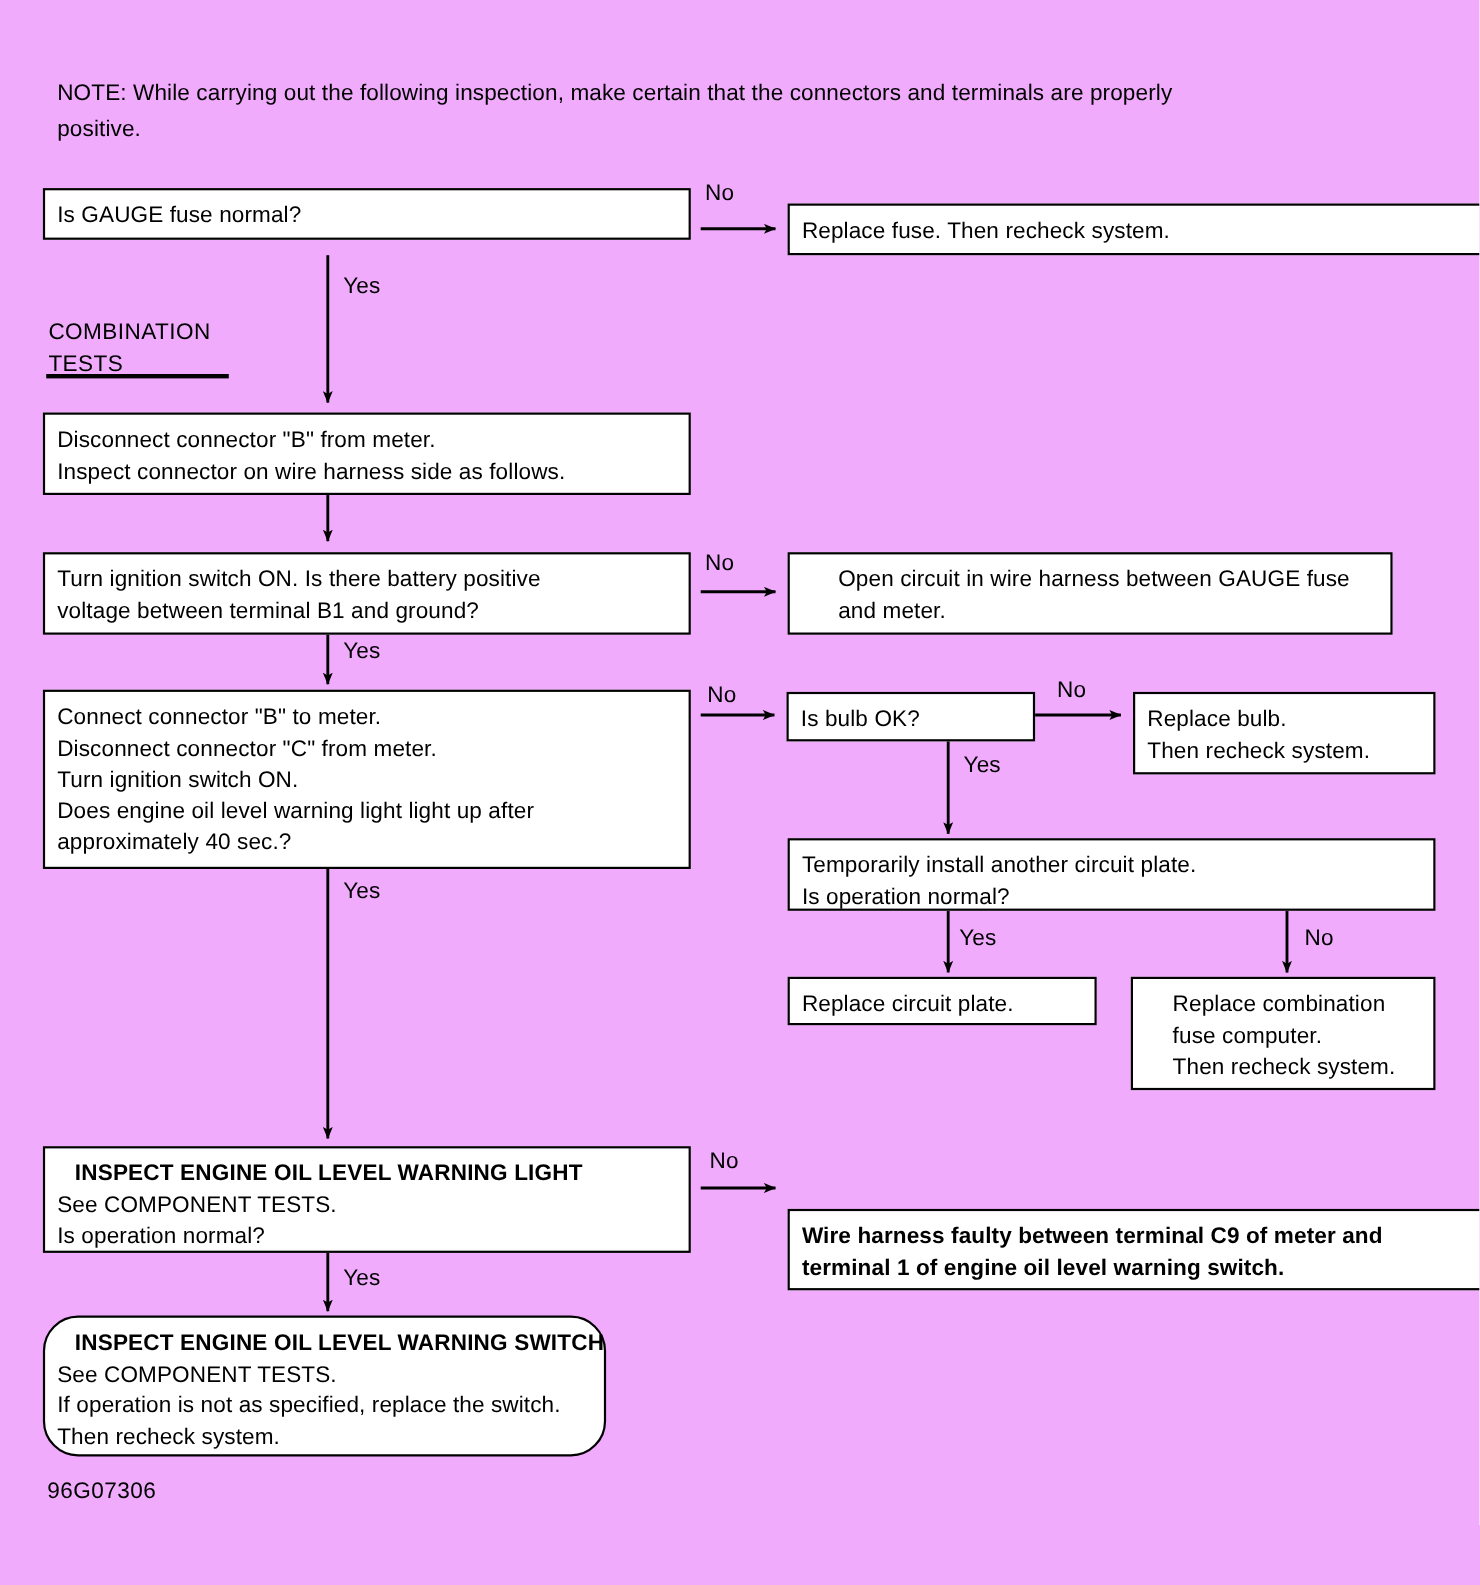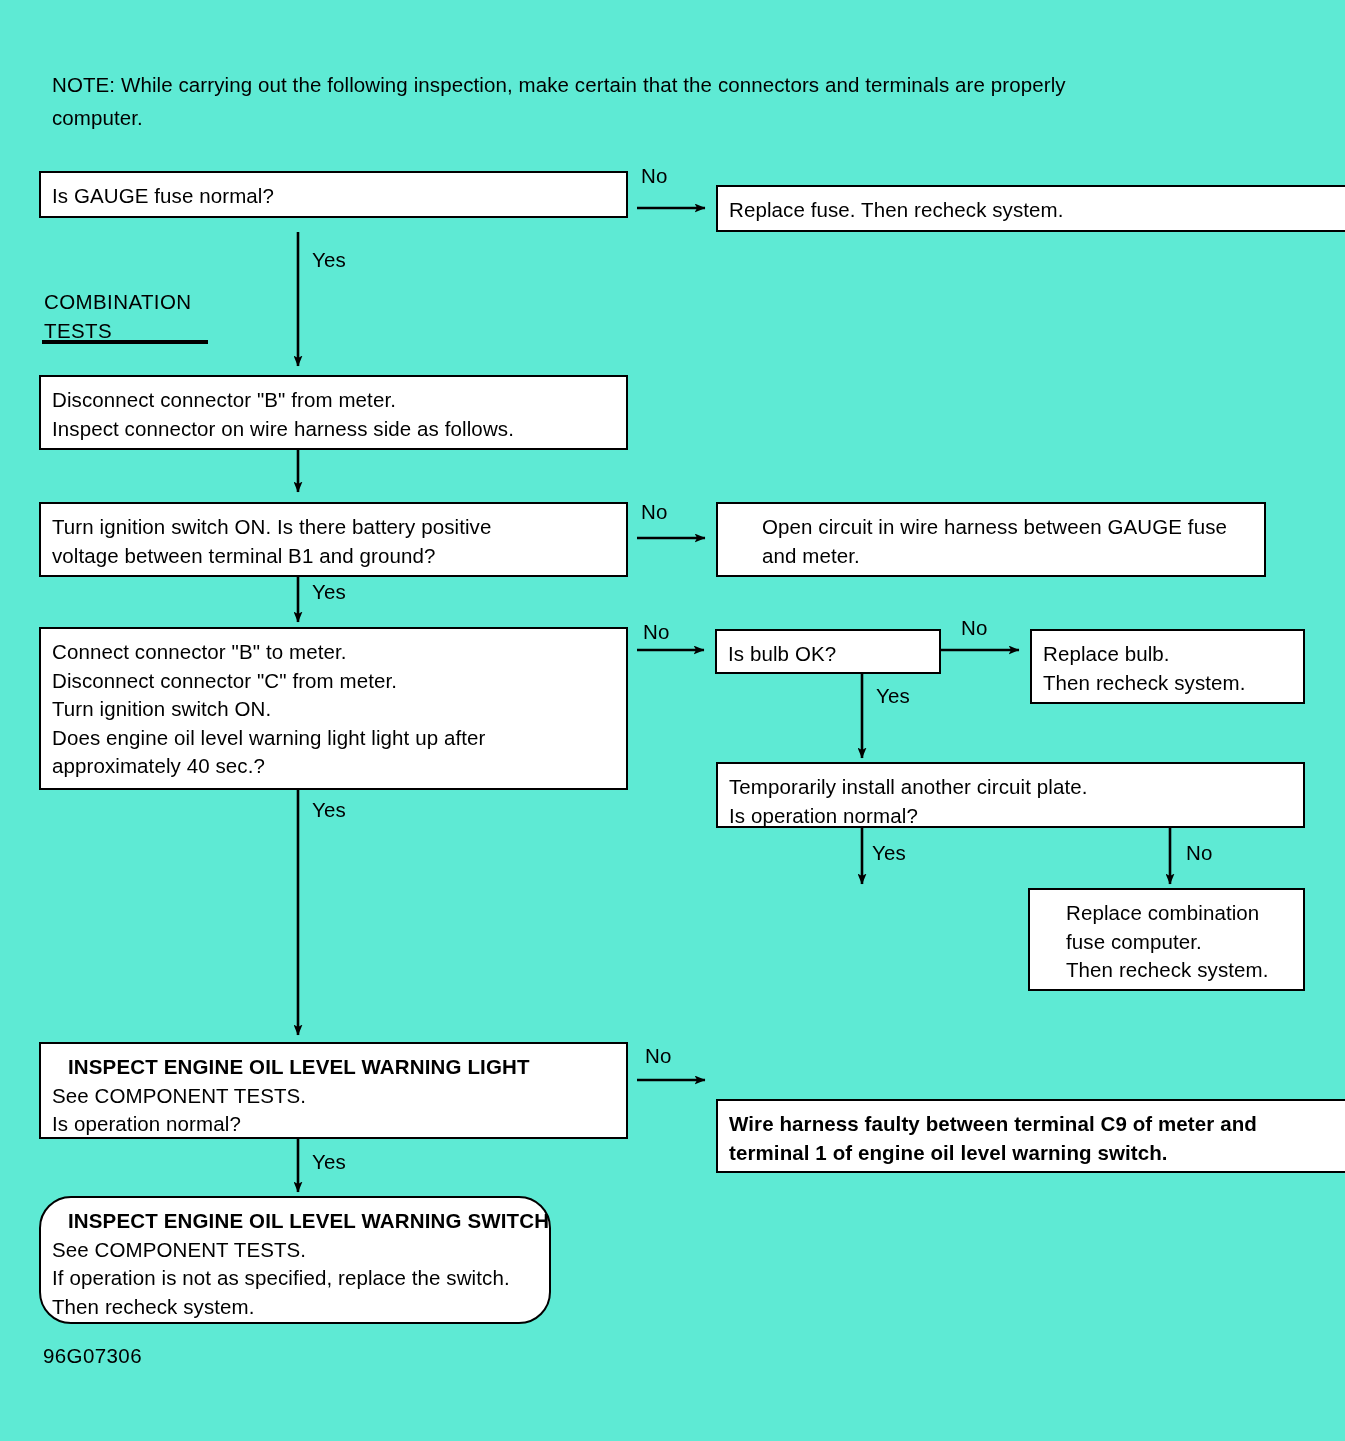--- a/index.html
+++ b/index.html
@@ -4,21 +4,21 @@
 <style>
   html, body {
     margin: 0;
     padding: 0;
     background: #ffffff;
   }
   #page {
     position: relative;
     width: 1345px;
     height: 1441px;
-    background: #5eead4;
+    background: #f0abfc;
     font-family: "Liberation Sans", sans-serif;
     color: #000000;
     overflow: hidden;
   }
   .note {
     position: absolute;
     left: 52px;
     top: 68px;
     width: 1215px;
     font-size: 20.5px;
@@ -67,21 +67,21 @@
     pointer-events: none;
   }
 </style>
 </head>
 <body>
 
 <div id="page">
 
   <div class="note">
     <div>NOTE:  While carrying out the following inspection, make certain that the connectors and terminals are properly</div>
-    <div>computer.</div>
+    <div>positive.</div>
   </div>
 
   <div class="section-label" style="left:44px; top:287px;">
     <span class="ln" style="display:block;">COMBINATION</span>
     <span class="ln" style="display:block;">TESTS</span>
   </div>
   <div class="section-rule" style="left:42px; top:340px; width:166px;"></div>
 
   <svg class="wires" viewBox="0 0 1345 1441">
     <defs>
@@ -157,20 +157,23 @@
   <div class="box" style="left:1030px; top:629px; width:275px; height:75px;">
     <span class="ln">Replace bulb.</span>
     <span class="ln">Then recheck system.</span>
   </div>
 
   <div class="box" style="left:716px; top:762px; width:589px; height:66px;">
     <span class="ln">Temporarily install another circuit plate.</span>
     <span class="ln">Is operation normal?</span>
   </div>
 
+  <div class="box" style="left:716px; top:888px; width:281px; height:44px;">
+    <span class="ln">Replace circuit plate.</span>
+  </div>
 
   <div class="box" style="left:1028px; top:888px; width:277px; height:103px;padding-left:36px;">
     <span class="ln">Replace combination</span>
     <span class="ln">fuse computer.</span>
     <span class="ln">Then recheck system.</span>
   </div>
 
   <div class="box" style="left:39px; top:1042px; width:589px; height:97px;">
     <span class="ln bold">INSPECT ENGINE OIL LEVEL WARNING LIGHT</span>
     <span class="ln">See COMPONENT TESTS.</span>

